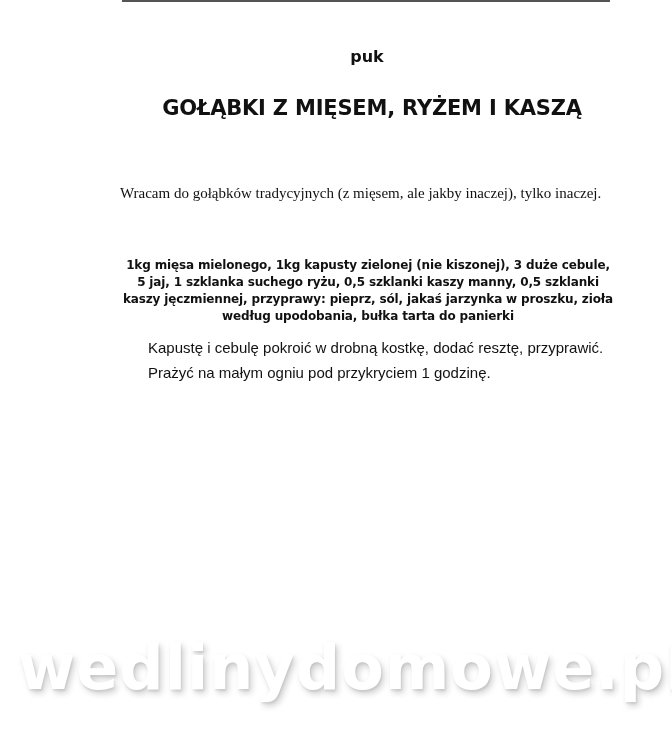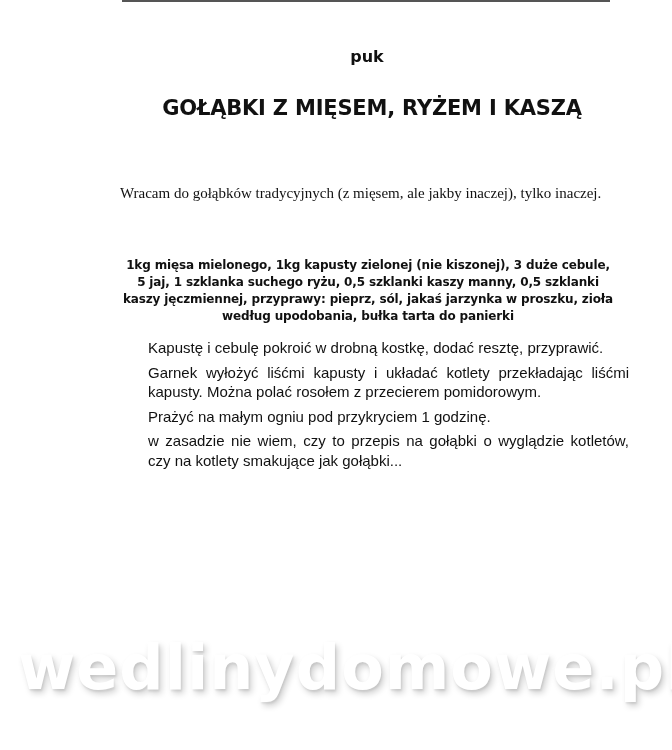--- a/index.html
+++ b/index.html
@@ -123,19 +123,17 @@
   <h1 class="title">GOŁĄBKI Z MIĘSEM, RYŻEM I KASZĄ</h1>
 
   <div class="intro">
     <p>Wracam do gołąbków tradycyjnych (z mięsem, ale jakby inaczej), tylko inaczej.</p>
   </div>
 
   <p class="ingredients">1kg mięsa mielonego, 1kg kapusty zielonej (nie kiszonej), 3 duże cebule, 5 jaj, 1 szklanka suchego ryżu, 0,5 szklanki kaszy manny, 0,5 szklanki kaszy jęczmiennej, przyprawy: pieprz, sól, jakaś jarzynka w proszku, zioła według upodobania, bułka tarta do panierki</p>
 
   <div class="body-text">
     <p>Kapustę i cebulę pokroić w drobną kostkę, dodać resztę, przyprawić.</p>
-    <p>Garnek wyłożyć liśćmi kapusty i układać kotlety przekładając liśćmi kapusty. Można polać rosołem z przecierem pomidorowym.</p>
     <p>Prażyć na małym ogniu pod przykryciem 1 godzinę.</p>
-    <p>w zasadzie nie wiem, czy to przepis na gołąbki o wyglądzie kotletów, czy na kotlety smakujące jak gołąbki...</p>
   </div>
 
   <p class="watermark">wedlinydomowe.pl</p>
 </div>
 
 </body></html>

